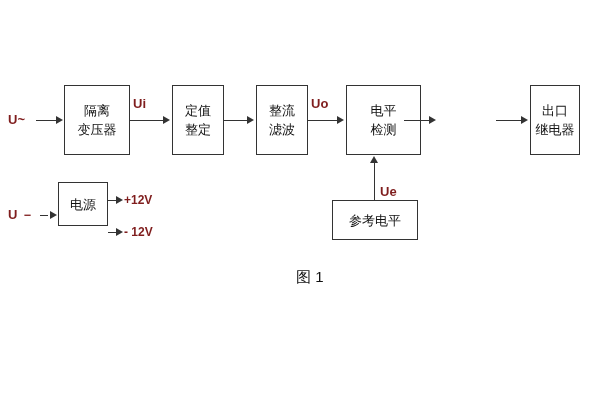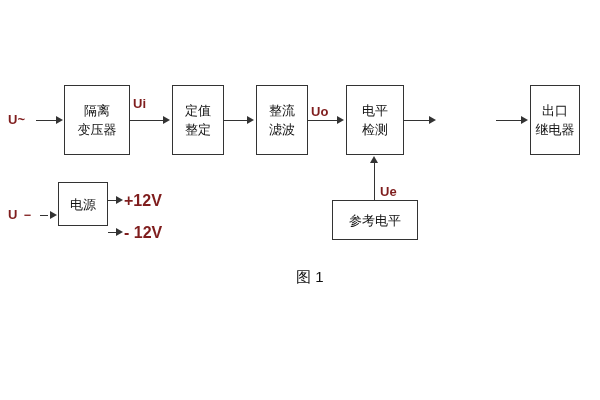--- a/index.html
+++ b/index.html
@@ -38,21 +38,21 @@
   }
   .lbl {
     position: absolute;
     font-size: 13px;
     line-height: 15px;
     white-space: nowrap;
     color: #7f1d1d;
     font-weight: bold;
   }
   .lbl-sm {
-    font-size: 16px;
+    font-size: 12px;
   }
   .hline {
     position: absolute;
     height: 0;
     border-top: 1px solid #333333;
   }
   .vline {
     position: absolute;
     width: 0;
     border-left: 1px solid #333333;
@@ -111,23 +111,23 @@
   <div class="hline" style="left:224px; top:120px; width:26px;"></div>
   <div class="arrow-r" style="left:247px; top:116px;"></div>
 
   <div class="box" style="left:256px; top:85px; width:52px; height:70px;">
     <span class="ln">整流</span>
     <span class="ln">滤波</span>
   </div>
 
   <div class="hline" style="left:308px; top:120px; width:32px;"></div>
   <div class="arrow-r" style="left:337px; top:116px;"></div>
-  <div class="lbl" style="left:311px; top:104px;">Uo</div>
+  <div class="lbl" style="left:311px; top:96px;">Uo</div>
 
-  <div class="box" style="left:346px; top:85px; width:58px; height:70px;">
+  <div class="box" style="left:346px; top:85px; width:75px; height:70px;">
     <span class="ln">电平</span>
     <span class="ln">检测</span>
   </div>
 
   <div class="hline" style="left:404px; top:120px; width:28px;"></div>
   <div class="arrow-r" style="left:429px; top:116px;"></div>
 
 
   <div class="hline" style="left:496px; top:120px; width:28px;"></div>
   <div class="arrow-r" style="left:521px; top:116px;"></div>

